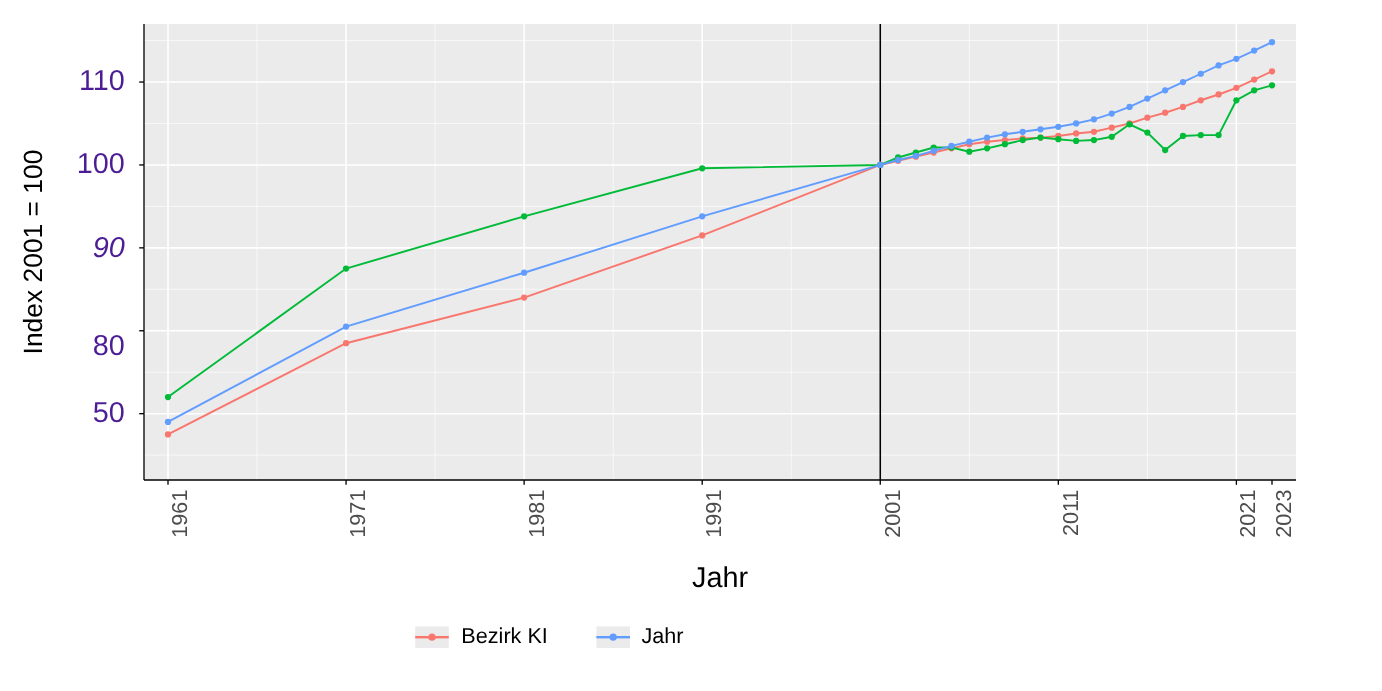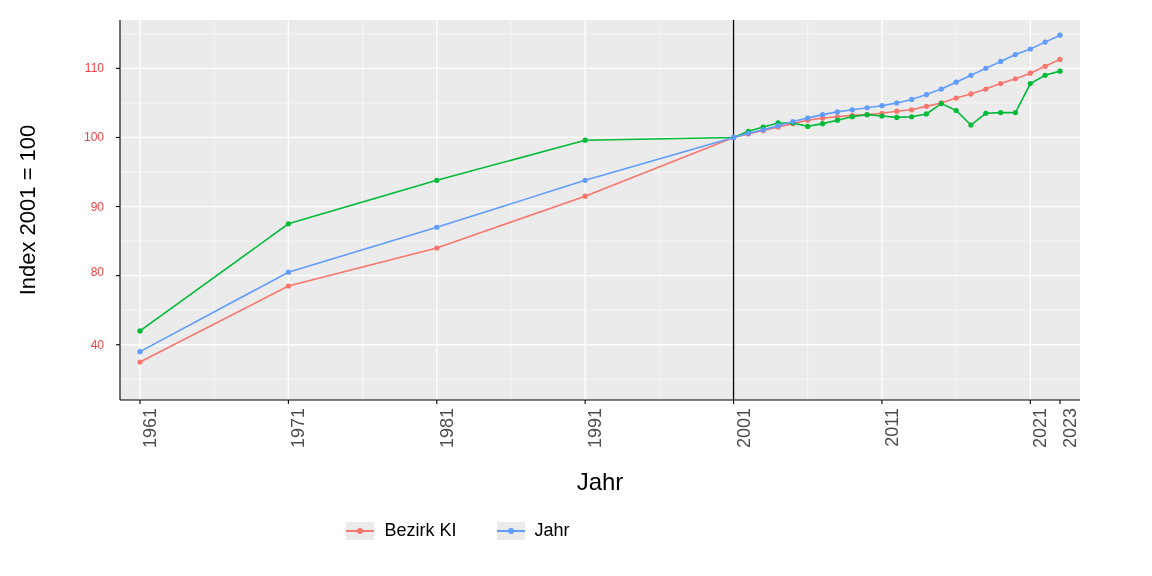--- a/index.html
+++ b/index.html
@@ -37,25 +37,25 @@
   .y-ticks {
     position:absolute;
     left:0; top:20px;
     width:112px; height:380px;
   }
   .y-ticks div {
     position:absolute;
     right:0;
     width:112px;
     text-align:right;
-    font-size:12px;
+    font-size:24px;
     transform:translateY(-50%);
     padding-right:8px;
     box-sizing:border-box;
-    color:#ef4444;
+    color:#4c1d95;
   }
   .x-ticks {
     position:absolute;
     left:120px; top:400px;
     width:960px; height:60px;
   }
   .x-ticks div {
     position:absolute;
     top:8px;
     transform-origin: top center;
@@ -251,23 +251,23 @@
         <line x1="436.7741935483871" x2="436.7741935483871" y1="400" y2="404"></line>
         <line x1="585.1612903225807" x2="585.1612903225807" y1="400" y2="404"></line>
         <line x1="733.5483870967741" x2="733.5483870967741" y1="400" y2="404"></line>
         <line x1="881.9354838709677" x2="881.9354838709677" y1="400" y2="404"></line>
         <line x1="1030.3225806451615" x2="1030.3225806451615" y1="400" y2="404"></line>
         <line x1="1060" x2="1060" y1="400" y2="404"></line>
       </g>
   </svg>
 
   <div class="y-ticks" id="y-ticks">
-      <div style="top: 324.727px;">40</div>
-      <div style="top: 252px;">80</div>
-      <div style="top: 186.545px;">90</div>
+      <div style="top: 324.727px;">50</div>
+      <div style="top: 269px;">80</div>
+      <div style="top: 186.545px; font-style: italic;">90</div>
       <div style="top: 117.455px; padding-left: 36px;">100</div>
       <div style="top: 48.3636px;">110</div>
     </div>
   <div class="x-ticks" id="x-ticks">
       <div style="left: 20px;">1961</div>
       <div style="left: 168.387px;">1971</div>
       <div style="left: 316.774px;">1981</div>
       <div style="left: 465.161px;">1991</div>
       <div style="left: 613.548px;">2001</div>
       <div style="left: 761.935px;">2011</div>

